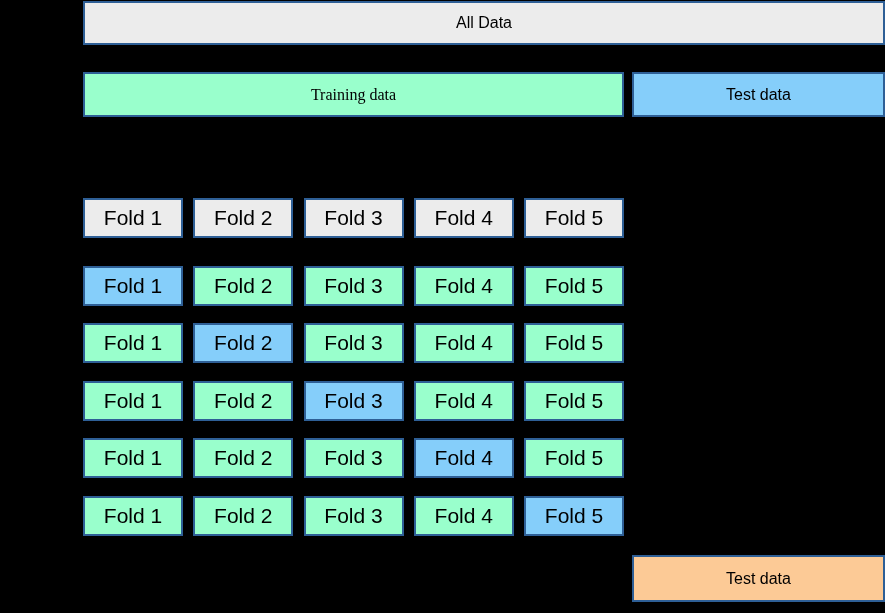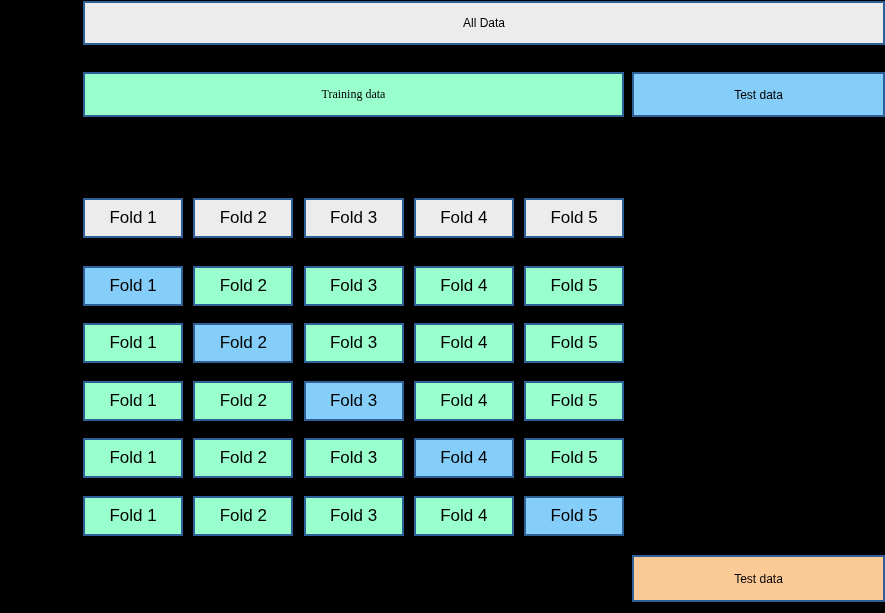--- a/index.html
+++ b/index.html
@@ -16,21 +16,21 @@
     font-family: "Liberation Sans", "DejaVu Sans", sans-serif;
   }
   .box {
     position: absolute;
     box-sizing: border-box;
     border: 2px solid var(--border_blue, #2e5f96);
     display: flex;
     align-items: center;
     justify-content: center;
     color: var(--text, #000000);
-    font-size: 12px;
+    font-size: 16px;
     white-space: nowrap;
   }
   .gray   { background: var(--panel_gray, #ececec); }
   .green  { background: var(--train_green, #99ffcc); }
   .blue   { background: var(--test_blue, #85cefa); }
   .orange { background: var(--final_orange, #fcca96); }
 
   .all-data   { left: 83px;  top: 1px;   width: 802px; height: 44px; }
   .training   { left: 83px;  top: 72px;  width: 541px; height: 45px; font-family: Liberation Serif, serif; }
   .test-top   { left: 632px; top: 72px;  width: 253px; height: 45px; }
@@ -54,21 +54,21 @@
   .fold {
     position: relative;
     box-sizing: border-box;
     width: 100px;
     height: 40px;
     border: 2px solid var(--border_blue, #2e5f96);
     display: flex;
     align-items: center;
     justify-content: center;
     color: var(--text, #000000);
-    font-size: 17px;
+    font-size: 21px;
     white-space: nowrap;
   }
   .fold[data-role="header"] { background: var(--panel_gray, #ececec); }
   .fold[data-role="train"]  { background: var(--train_green, #99ffcc); }
   .fold[data-role="test"]   { background: var(--test_blue, #85cefa); }
 </style>
 </head>
 <body>
 
 <div class="canvas">

